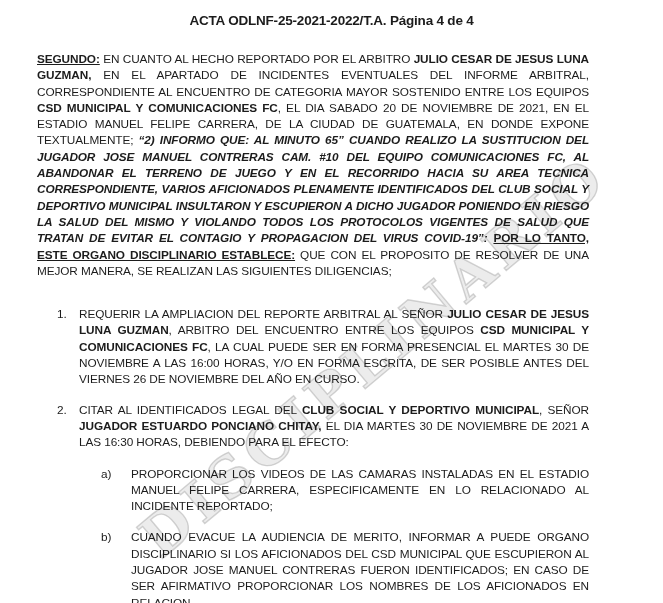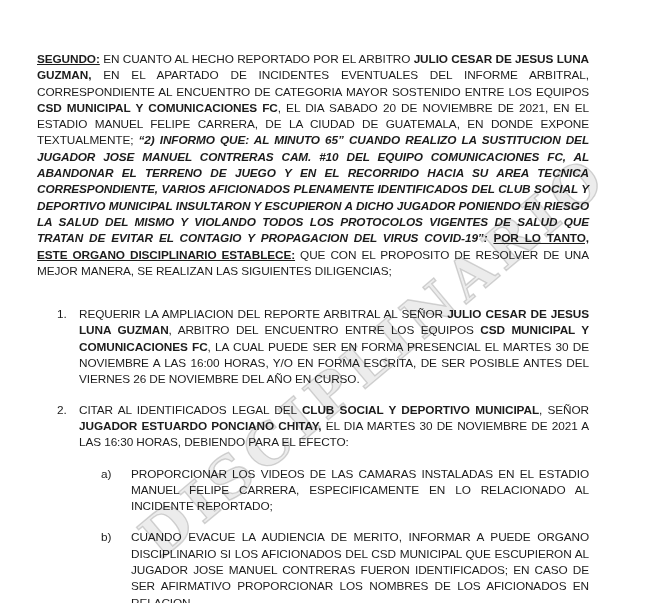--- a/index.html
+++ b/index.html
@@ -84,20 +84,21 @@
   .i { font-style: italic; }
   .u { text-decoration: underline; }
 </style>
 </head>
 <body>
 
 <div class="page">
 
   <div class="watermark">DISCIPLINARIO</div>
 
+  <div class="doc-title">ACTA ODLNF-25-2021-2022/T.A. Página 4 de 4</div>
 
   <div class="content">
 
     <p class="para"><span class="b u">SEGUNDO:</span><span> EN CUANTO AL HECHO REPORTADO POR EL ARBITRO </span><span class="b">JULIO CESAR DE JESUS LUNA GUZMAN,</span><span> EN EL APARTADO DE INCIDENTES EVENTUALES DEL INFORME ARBITRAL, CORRESPONDIENTE AL ENCUENTRO DE CATEGORIA MAYOR SOSTENIDO ENTRE LOS EQUIPOS </span><span class="b">CSD MUNICIPAL Y COMUNICACIONES FC</span><span>, EL DIA SABADO 20 DE NOVIEMBRE DE 2021, EN EL ESTADIO MANUEL FELIPE CARRERA, DE LA CIUDAD DE GUATEMALA, EN DONDE EXPONE TEXTUALMENTE; </span><span class="b i">“2) INFORMO QUE: AL MINUTO 65” CUANDO REALIZO LA SUSTITUCION DEL JUGADOR JOSE MANUEL CONTRERAS CAM. #10 DEL EQUIPO COMUNICACIONES FC, AL ABANDONAR EL TERRENO DE JUEGO Y EN EL RECORRIDO HACIA SU AREA TECNICA CORRESPONDIENTE, VARIOS AFICIONADOS PLENAMENTE IDENTIFICADOS DEL CLUB SOCIAL Y DEPORTIVO MUNICIPAL INSULTARON Y ESCUPIERON A DICHO JUGADOR PONIENDO EN RIESGO LA SALUD DEL MISMO Y VIOLANDO TODOS LOS PROTOCOLOS VIGENTES DE SALUD QUE TRATAN DE EVITAR EL CONTAGIO Y PROPAGACION DEL VIRUS COVID-19”:</span><span> </span><span class="b u">POR LO TANTO, ESTE ORGANO DISCIPLINARIO ESTABLECE:</span><span> QUE CON EL PROPOSITO DE RESOLVER DE UNA MEJOR MANERA, SE REALIZAN LAS SIGUIENTES DILIGENCIAS;</span></p>
 
     <div class="num-item">
       <span class="marker">1.</span>
       <span class="item-text"><span>REQUERIR LA AMPLIACION DEL REPORTE ARBITRAL AL SEÑOR </span><span class="b">JULIO CESAR DE JESUS LUNA GUZMAN</span><span>, ARBITRO DEL ENCUENTRO ENTRE LOS EQUIPOS </span><span class="b">CSD MUNICIPAL Y COMUNICACIONES FC</span><span>, LA CUAL PUEDE SER EN FORMA PRESENCIAL EL MARTES 30 DE NOVIEMBRE A LAS 16:00 HORAS, Y/O EN FORMA ESCRITA, DE SER POSIBLE ANTES DEL VIERNES 26 DE NOVIEMBRE DEL AÑO EN CURSO.</span></span>
     </div>
 

